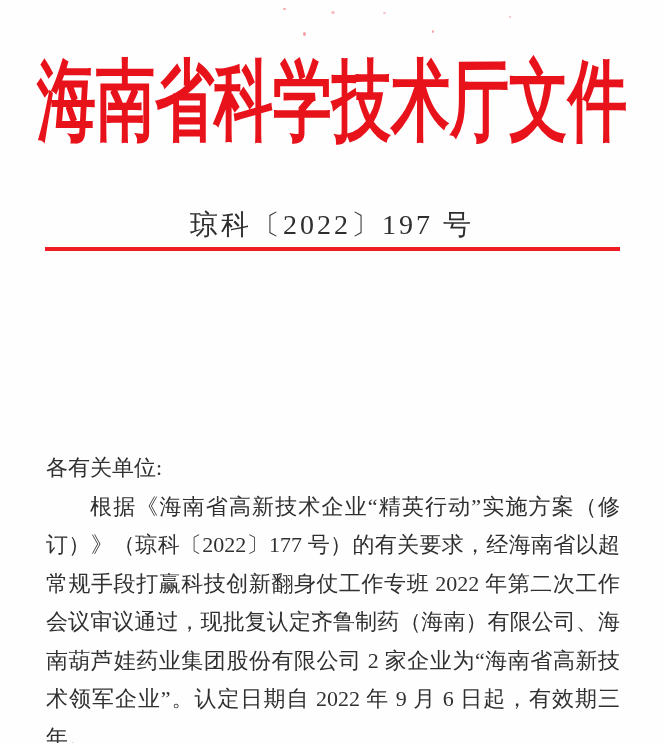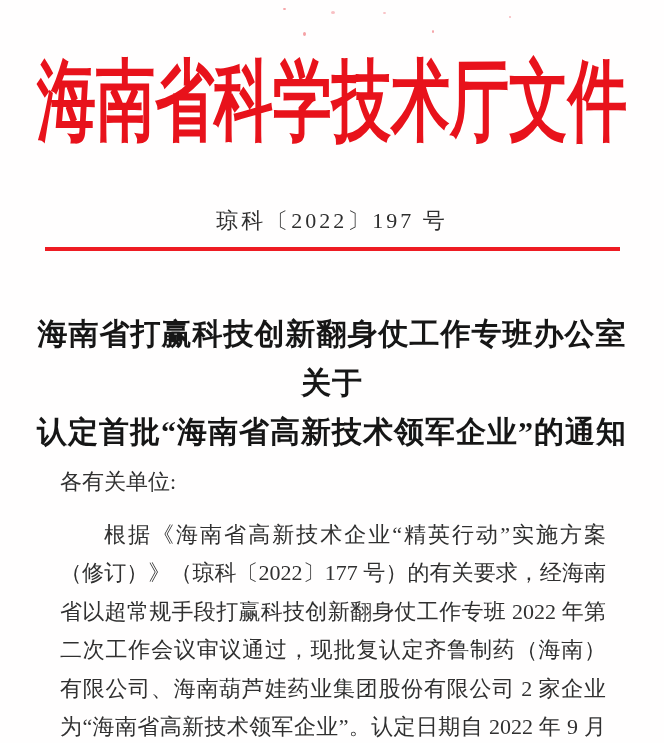--- a/index.html
+++ b/index.html
@@ -50,21 +50,21 @@
     transform: scaleY(1.5);
     transform-origin: 50% 50%;
   }
 
   .doc-no {
     position: absolute;
     top: 206px;
     left: 0;
     right: 0;
     text-align: center;
-    font-size: 22px;
+    font-size: 28px;
     letter-spacing: 3px;
     color: #2e2e2e;
   }
 
   .red-rule {
     position: absolute;
     top: 247px;
     left: 45px;
     width: 575px;
     height: 4px;
@@ -92,21 +92,21 @@
   .body-block {
     position: absolute;
     top: 449px;
     left: 46px;
     width: 574px;
     font-size: 22px;
     line-height: 38.5px;
     color: #303030;
     text-align: justify;
   }
-  .body-block p { margin: 14px; }
+  .body-block p { margin: 0; }
   .para { text-indent: 2em; }
 </style>
 </head>
 <body>
 
 <div class="page">
 
   <span class="artifact a1"></span>
   <span class="artifact a2"></span>
   <span class="artifact a3"></span>
@@ -115,23 +115,19 @@
   <span class="artifact a6"></span>
 
   <h1 class="red-head">
     <span class="stretch">海南省科学技术厅文件</span>
   </h1>
 
   <div class="doc-no">琼科〔2022〕197 号</div>
 
   <hr class="red-rule">
 
-  <h2 class="doc-title">
-    <span class="title-line">海南省打赢科技创新翻身仗工作专班办公室关于</span>
-    <span class="title-line">认定首批“海南省高新技术领军企业”的通知</span>
-  </h2>
 
   <div class="body-block">
     <p class="salutation">各有关单位:</p>
     <p class="para">根据《海南省高新技术企业“精英行动”实施方案（修订）》（琼科〔2022〕177 号）的有关要求，经海南省以超常规手段打赢科技创新翻身仗工作专班 2022 年第二次工作会议审议通过，现批复认定齐鲁制药（海南）有限公司、海南葫芦娃药业集团股份有限公司 2 家企业为“海南省高新技术领军企业”。认定日期自 2022 年 9 月 6 日起，有效期三年。</p>
   </div>
 
 </div>
 
 </body></html>

